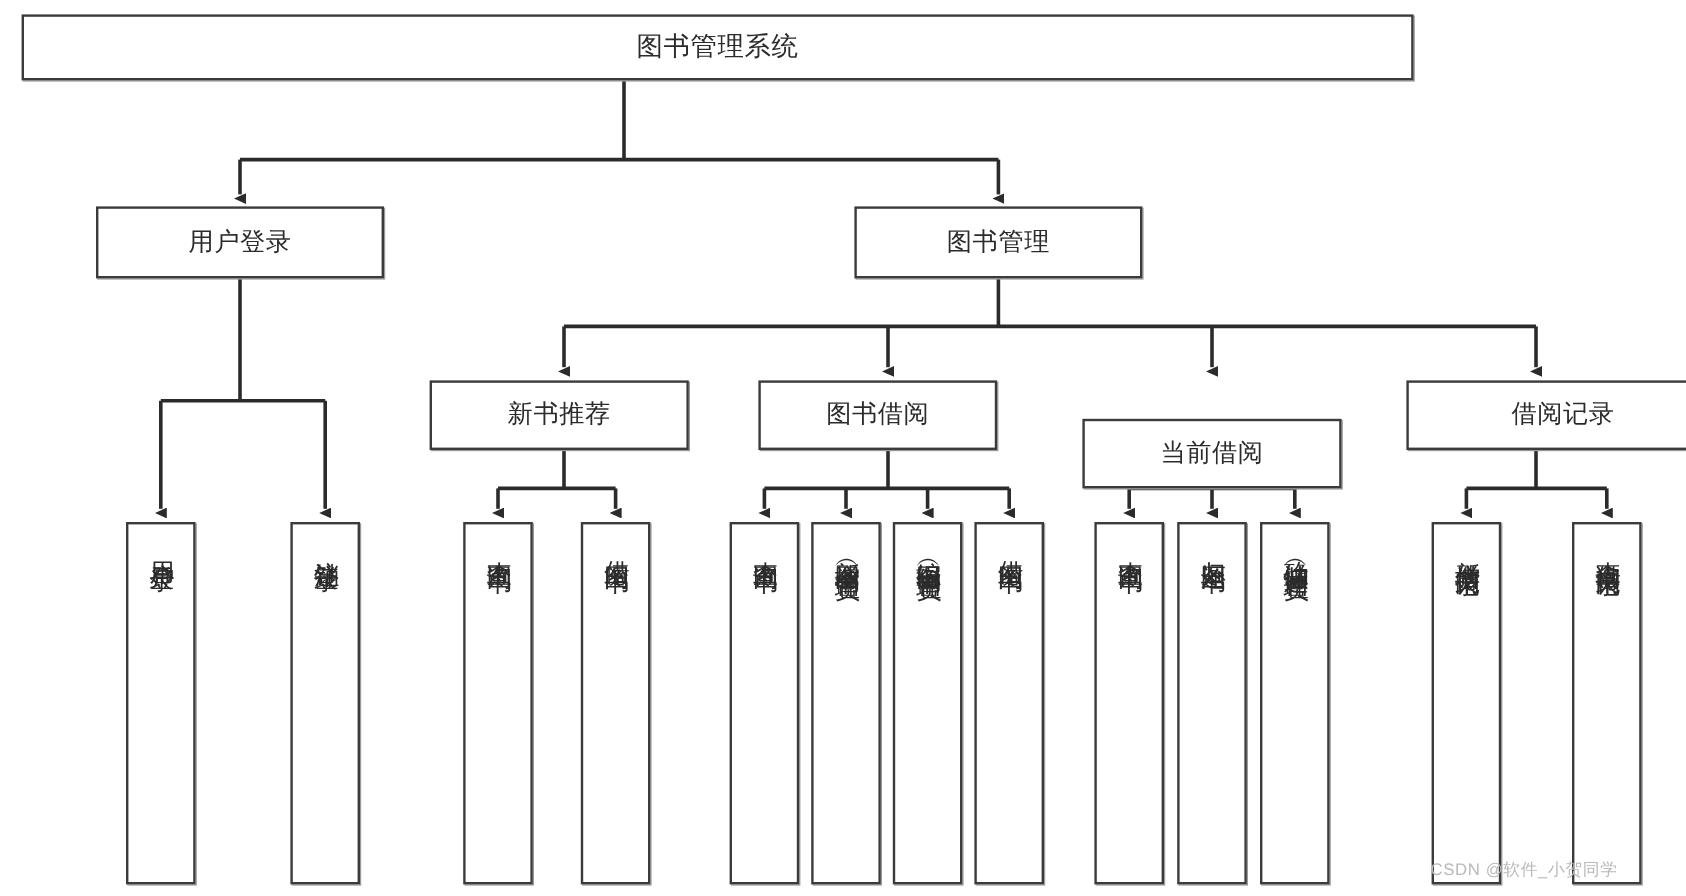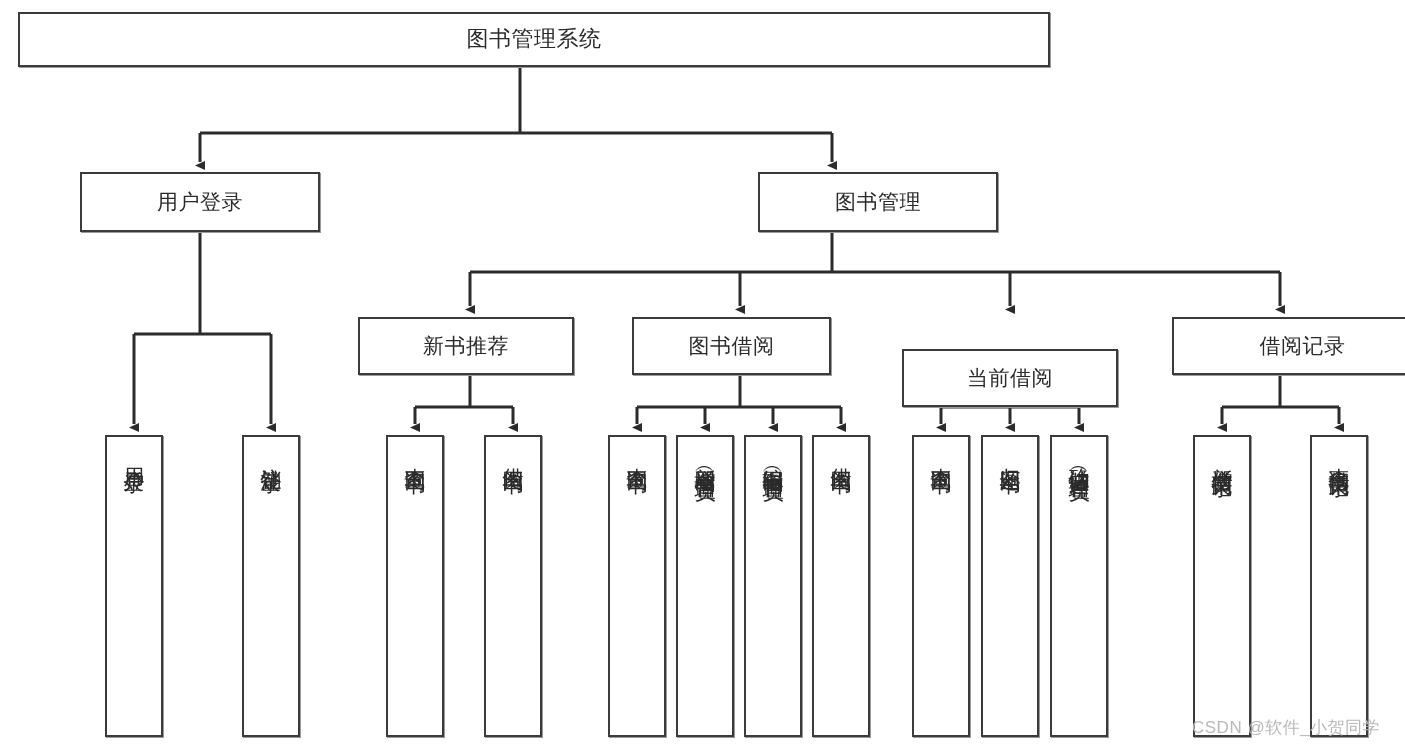--- a/index.html
+++ b/index.html
@@ -55,21 +55,21 @@
     text-orientation: upright;
     -webkit-writing-mode: vertical-rl;
     font-size: 21px;
     line-height: 1.15;
     letter-spacing: 2px;
     color: #2b2b2b;
     white-space: nowrap;
   }
   .watermark {
     position: absolute;
-    font-size: 17px;
+    font-size: 14px;
     color: #b9b9b9;
     letter-spacing: 0.5px;
     white-space: nowrap;
     user-select: none;
   }
 </style>
 </head>
 <body>
 
 <div id="diagram-root">
@@ -117,28 +117,28 @@
       <line x1="1010" y1="407" x2="1010" y2="424" marker-end="url(#arrowhead)"></line>
       <line x1="1079" y1="407" x2="1079" y2="424" marker-end="url(#arrowhead)"></line>
 
       <line x1="1280" y1="375" x2="1280" y2="407"></line>
       <line x1="1222" y1="407" x2="1339" y2="407"></line>
       <line x1="1222" y1="407" x2="1222" y2="424" marker-end="url(#arrowhead)"></line>
       <line x1="1339" y1="407" x2="1339" y2="424" marker-end="url(#arrowhead)"></line>
     </g>
   </svg>
 
-  <div class="node horizontal root" style="left:18px; top:12px; width:1032px; height:55px;">
+  <div class="node horizontal root" style="left:18px; top:12px; width:1160px; height:55px;">
     <span>图书管理系统</span>
   </div>
 
   <div class="node horizontal" style="left:80px; top:172px; width:240px; height:60px;">
     <span>用户登录</span>
   </div>
-  <div class="node horizontal" style="left:712px; top:172px; width:240px; height:60px;margin-left:46px;">
+  <div class="node horizontal" style="left:712px; top:172px; width:240px; height:60px;">
     <span>图书管理</span>
   </div>
 
   <div class="node horizontal" style="left:358px; top:317px; width:216px; height:58px;">
     <span>新书推荐</span>
   </div>
   <div class="node horizontal" style="left:632px; top:317px; width:199px; height:58px;text-align:center;">
     <span>图书借阅</span>
   </div>
   <div class="node horizontal" style="left:902px; top:317px; width:216px; height:58px;margin-top:32px;">

